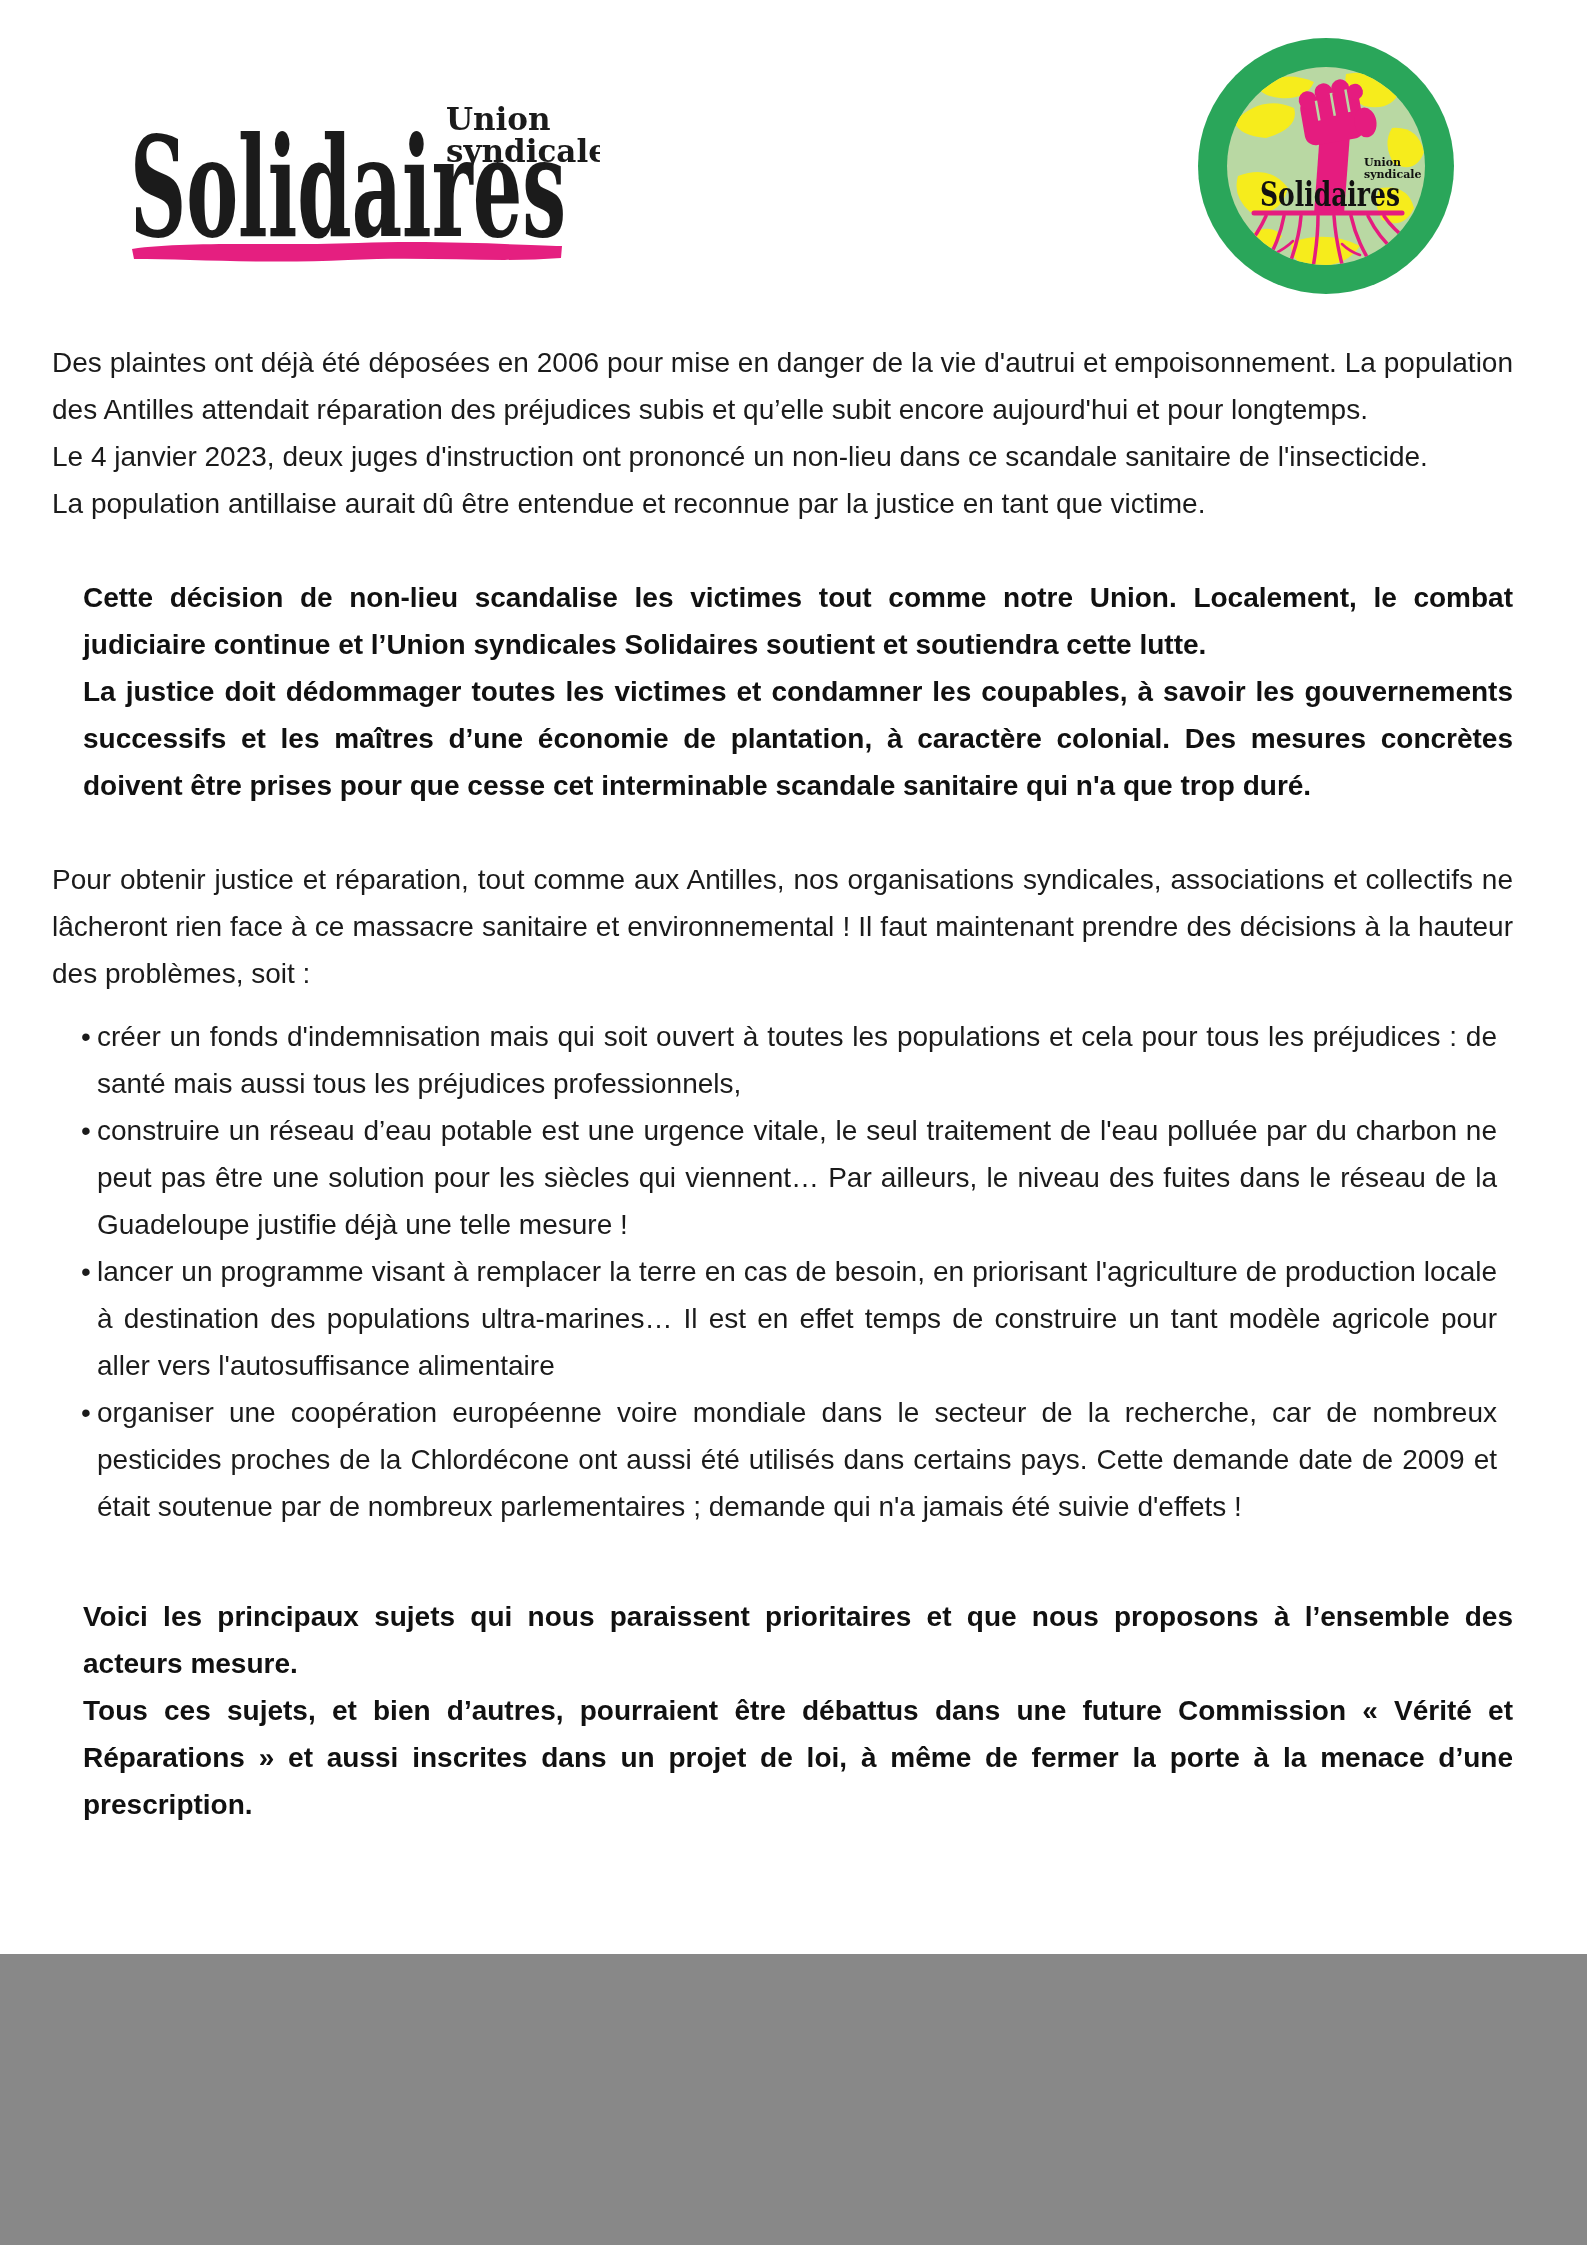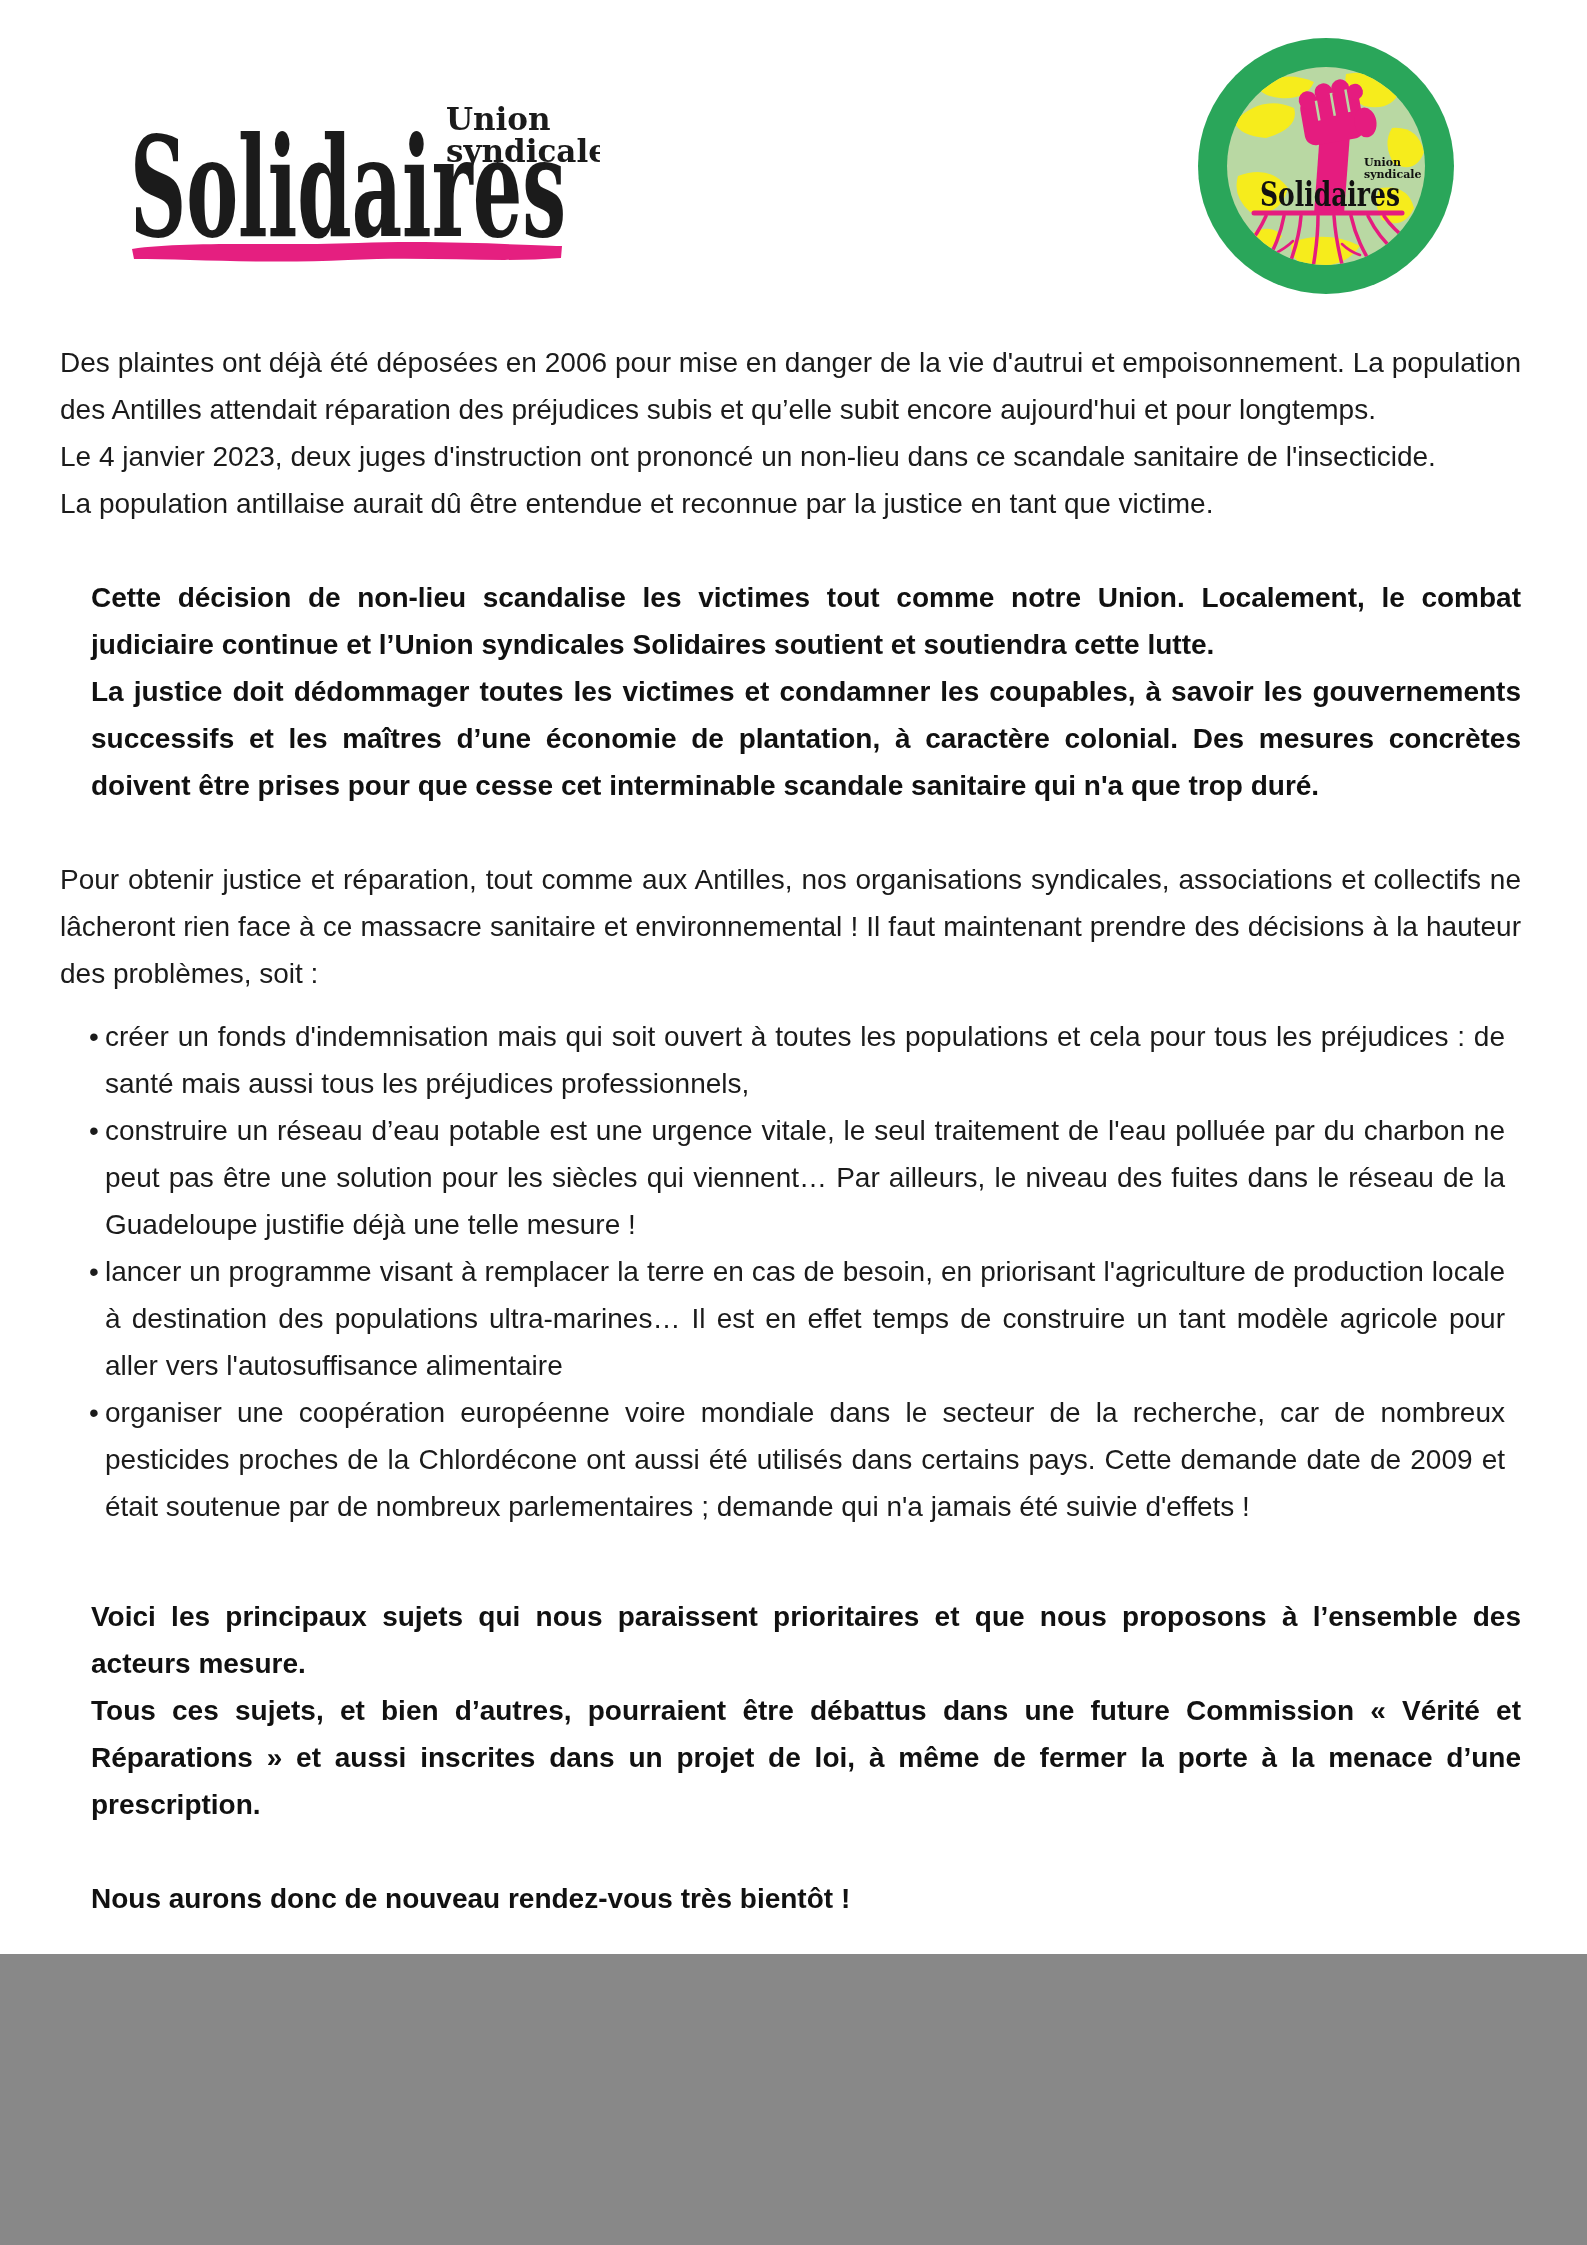--- a/index.html
+++ b/index.html
@@ -15,21 +15,21 @@
   
   .logo-left{position:absolute;left:128px;top:88px;}
   .logo-badge{position:absolute;left:1196px;top:36px;}
   .wordmark-text{
     font-family:"DejaVu Serif","Liberation Serif",serif;
     font-weight:bold;
   }
   
   .content{
     position:absolute;
-    left:60px;
+    left:52px;
     width:1461px;
     top:339px;
   }
   .para{
     margin:0;
     font-size:28px;
     line-height:47px;
     text-align:justify;
     letter-spacing:0px;
     color:#1b1b1b;
@@ -151,18 +151,17 @@
       <li>organiser une coopération européenne voire mondiale dans le secteur de la recherche, car de nombreux pesticides proches de la Chlordécone ont aussi été utilisés dans certains pays. Cette demande date de 2009 et était soutenue par de nombreux parlementaires ; demande qui n'a jamais été suivie d'effets !</li>
     </ul>
 
     <div class="gap"></div>
 
     <p class="para bold">Voici les principaux sujets qui nous paraissent prioritaires et que nous proposons à l’ensemble des acteurs mesure.</p>
     <p class="para bold">Tous ces sujets, et bien d’autres, pourraient être débattus dans une future Commission « Vérité et Réparations » et aussi inscrites dans un projet de loi, à même de fermer la porte à la menace d’une prescription.</p>
 
     <div class="gap"></div>
 
-    <p class="para bold">Nous aurons donc de nouveau rendez-vous très bientôt !</p>
   </main>
 
   <div class="page-number">2</div>
 
 </div>
 
 </body></html>

